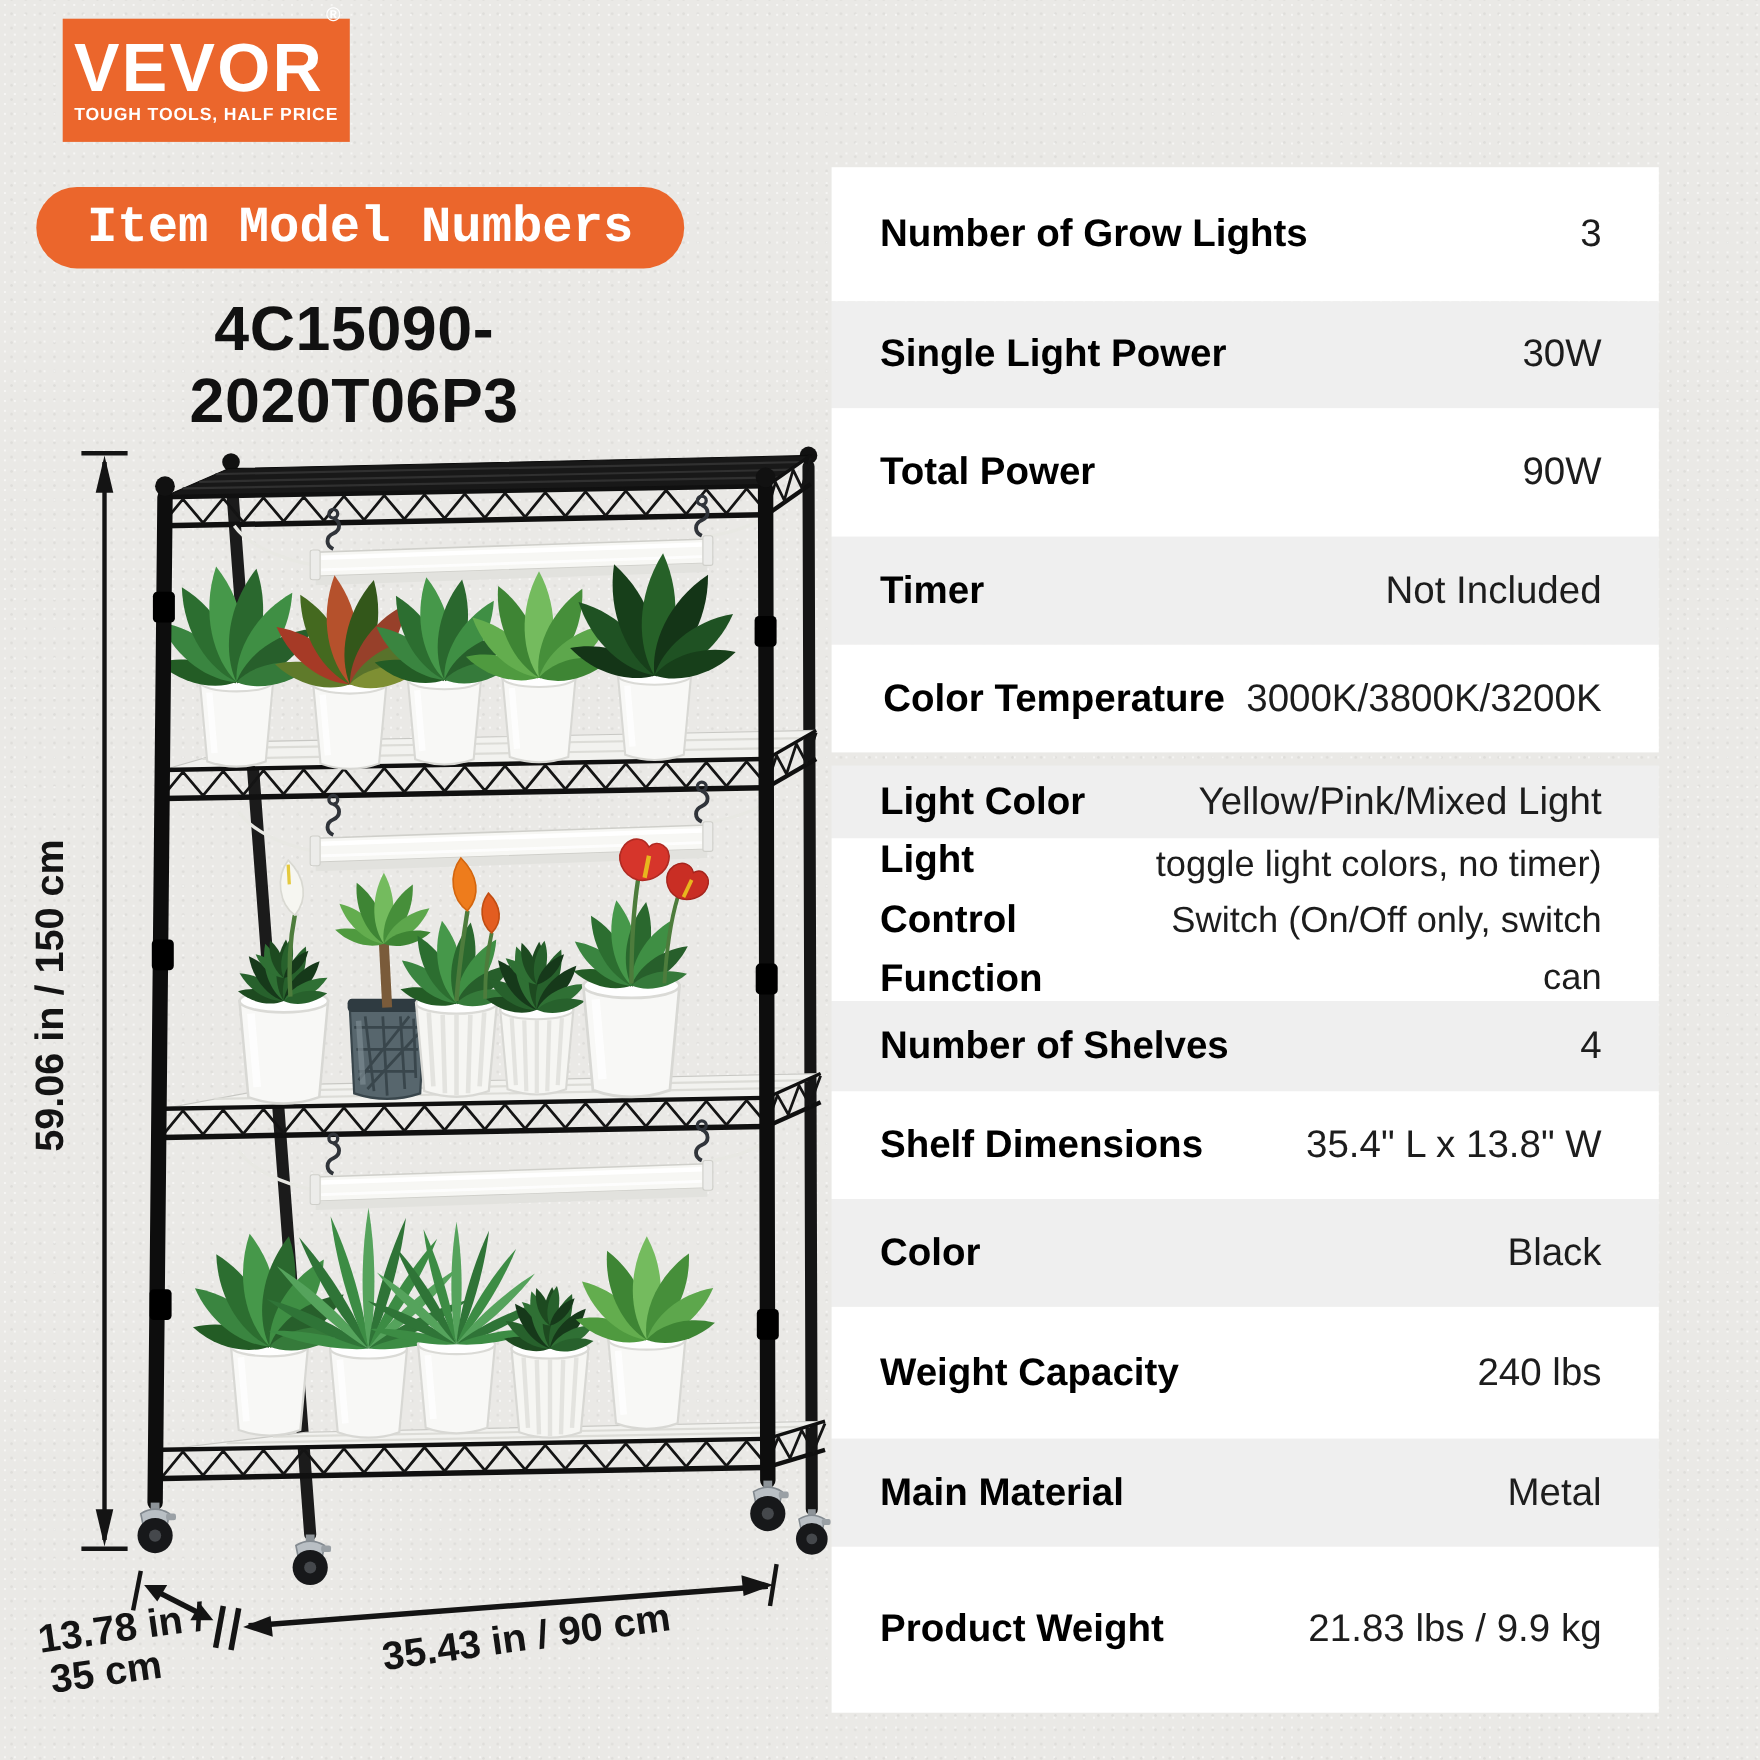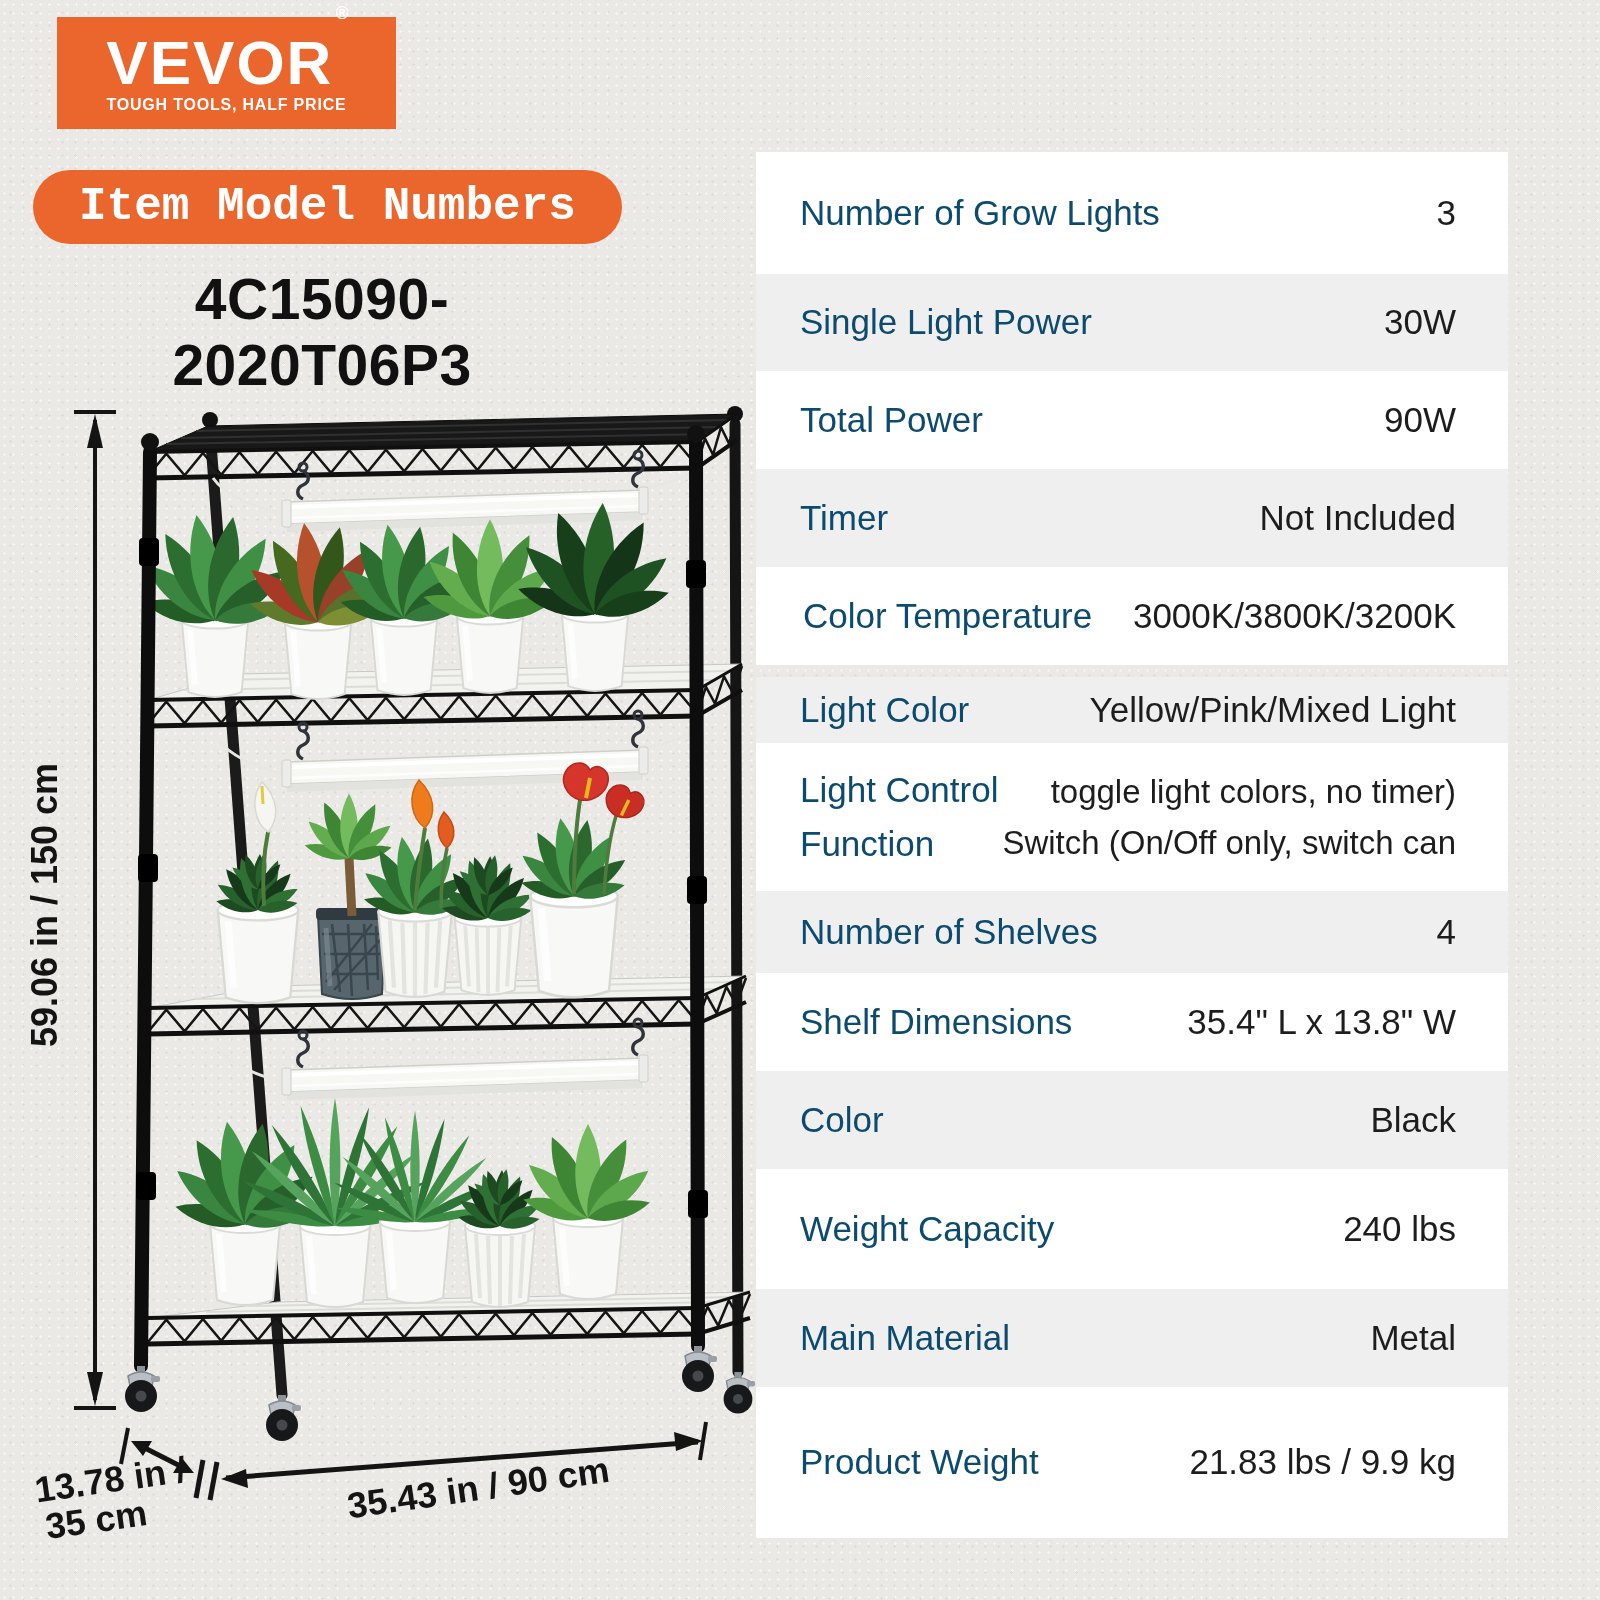--- a/index.html
+++ b/index.html
@@ -9,21 +9,21 @@
     color:#161616;
     background-color:#eae9e6;
     background-image:
       radial-gradient(rgba(255,255,255,.55) 1px, transparent 1.4px),
       radial-gradient(rgba(120,118,112,.10) 1px, transparent 1.4px);
     background-size:9px 9px,13px 13px;
     background-position:0 0,4px 6px;
   }
   
   .logo{
-    position:absolute;left:57px;top:17px;width:339px;height:112px;
+    position:absolute;left:57px;top:17px;width:261px;height:112px;
     background:#eb662c;color:#fff;text-align:center;
     display:flex;flex-direction:column;justify-content:center;gap:2px;
   }
   .logo-word{font-size:62px;font-weight:800;letter-spacing:2px;line-height:1;}
   .logo-reg{font-size:18px;font-weight:700;vertical-align:top;position:relative;top:-28px;left:2px;letter-spacing:0;}
   .logo-tag{font-size:16px;font-weight:700;letter-spacing:.8px;}
   .badge{
     position:absolute;left:33px;top:170px;height:74px;padding:0 46px;
     background:#eb662c;border-radius:40px;color:#fff;
     font-size:46px;font-weight:700;line-height:74px;white-space:nowrap;font-family:Liberation Mono, monospace;
@@ -34,32 +34,32 @@
   }
   
   .spec-table{position:absolute;left:756px;top:152px;width:752px;}
   .spec-row{
     display:flex;align-items:center;justify-content:space-between;
     padding:0 52px 0 44px;background:#fff;box-sizing:border-box;
   }
   .spec-row:nth-child(even){background:#efefef;}
   .spec-row:nth-child(1){height:122px;}
   .spec-row:nth-child(2){height:97px;}
-  .spec-row:nth-child(3){height:98px;}
+  .spec-row:nth-child(3){height:117px;}
   .spec-row:nth-child(4){height:98px;}
   .spec-row:nth-child(5){height:98px;padding-left:47px;}
   .spec-row:nth-child(6){height:66px;margin-top:12px;}
   .spec-row:nth-child(7){height:148px;}
   .spec-row:nth-child(8){height:82px;}
   .spec-row:nth-child(9){height:98px;}
   .spec-row:nth-child(10){height:98px;}
   .spec-row:nth-child(11){height:120px;}
   .spec-row:nth-child(12){height:98px;}
   .spec-row:nth-child(13){height:151px;}
-  .spec-label{font-size:35px;font-weight:400;color:#0c4a6e;white-space:nowrap;line-height:1.55;}
+  .spec-label{font-size:35px;font-weight:700;color:#000000;white-space:nowrap;line-height:1.55;}
   .spec-value{font-size:35px;font-weight:400;color:#1d1d1d;white-space:nowrap;text-align:right;line-height:1.55;}
   .spec-row.tall .spec-label{white-space:normal;max-width:290px;}
   .spec-row.tall .spec-value{white-space:normal;max-width:470px;font-size:33px;}
   
   .illustration{position:absolute;left:0;top:0;width:1600px;height:1600px;pointer-events:none;}
   .dim-text{font-size:36px;font-weight:700;fill:#141414;}
 </style>
 </head>
 <body>
 

